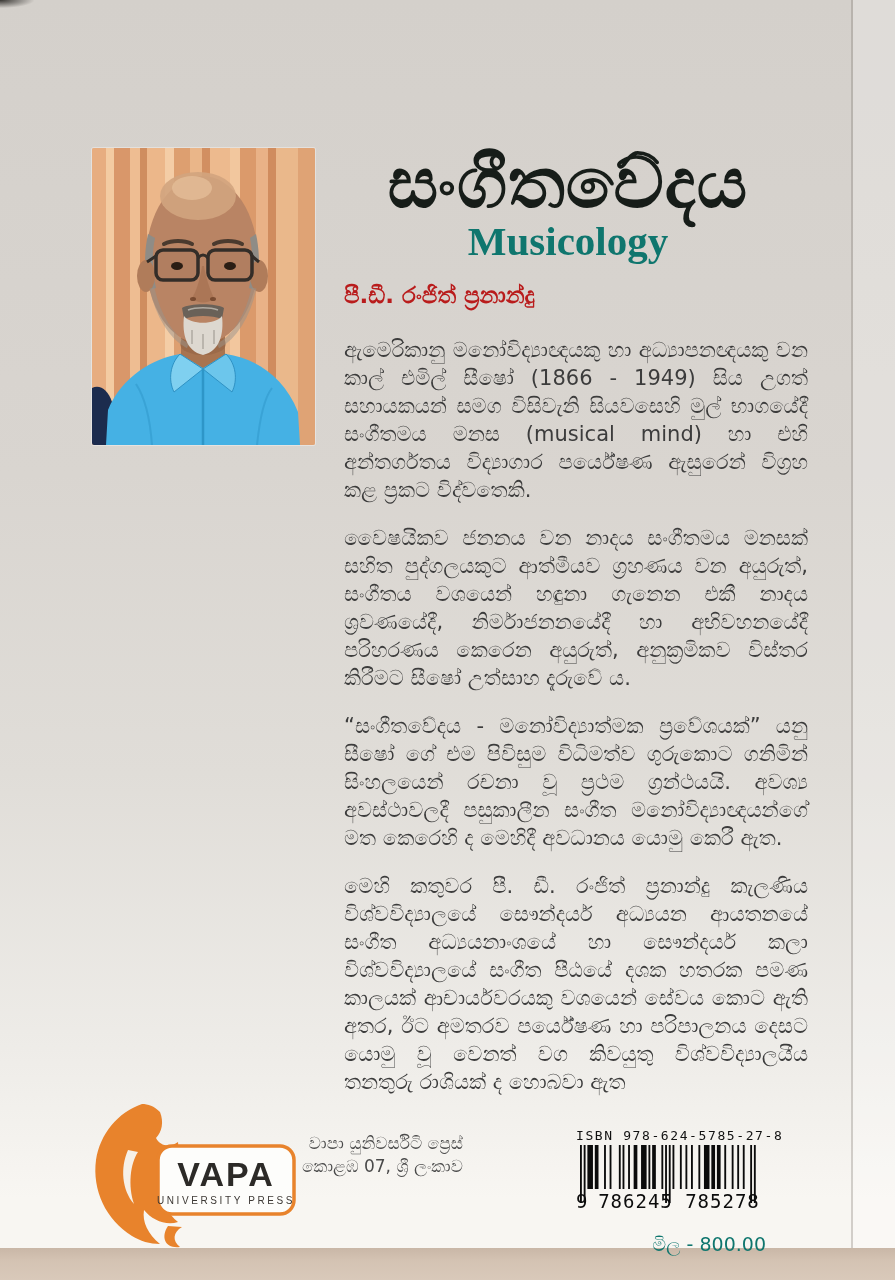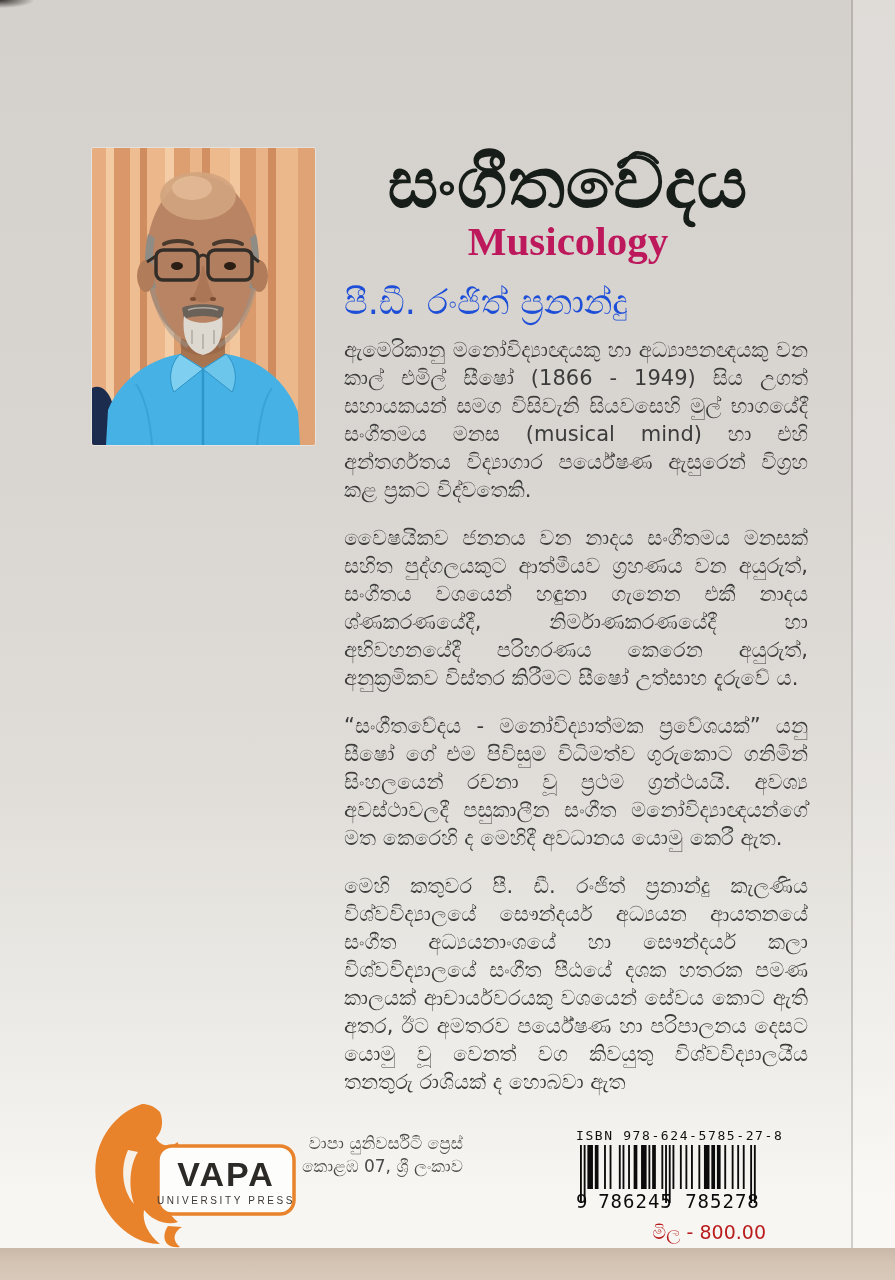--- a/index.html
+++ b/index.html
@@ -34,25 +34,25 @@
   }
   .title-block{
     position:absolute;left:336px;top:148px;width:464px;text-align:center;
   }
   .title-si{
     font-size:70px;line-height:1.02;font-weight:700;color:#171d19;
     letter-spacing:1px;
   }
   .title-en{
     font-family:"Liberation Serif",serif;font-weight:700;
-    font-size:41px;line-height:1.0;color:#be185d;margin-top:2px;
+    font-size:41px;line-height:1.0;color:#0f766e;margin-top:2px;
   }
   .author-line{
     position:absolute;left:344px;top:282px;width:470px;
-    font-size:35px;color:#1d4ed8;white-space:nowrap;
+    font-size:23px;color:#b91c1c;white-space:nowrap;font-weight:bold;
   }
   .body-text{
     position:absolute;left:344px;top:336px;width:470px;
   }
   .body-text p{
     margin:0 6px 20px 0;font-size:21px;line-height:28px;
     text-align:justify;color:#3c3c3c;
   }
   .logo{position:absolute;left:84px;top:1098px;}
   .address{
@@ -68,21 +68,21 @@
     white-space:nowrap;margin-bottom:2px;
   }
   .bars-wrap{position:relative;height:60px;}
   .barcode-digits{
     display:flex;align-items:flex-end;margin-top:-15px;
     font-family:"DejaVu Sans Mono",monospace;font-size:19px;color:#0c0c0c;
   }
   .barcode-digits .d-first{width:16px;text-align:left;}
   .barcode-digits .d-group{flex:1;text-align:center;letter-spacing:1px;}
   .price-line{
-    text-align:right;margin-top:9px;font-size:19px;color:#b91c1c;
+    text-align:right;margin-top:21px;font-size:19px;color:#0f766e;
   }
 </style>
 </head>
 <body>
 
 <div class="cover"></div>
 <div class="corner-smudge"></div>
 <div class="edge-crease"></div>
 <div class="edge-light"></div>
 <div class="bottom-surface"></div>
@@ -160,21 +160,21 @@
 </div>
 
 <div class="title-block">
   <div class="title-si">සංගීතවේදය</div>
   <div class="title-en">Musicology</div>
 </div>
 <div class="author-line">පී.ඩී. රංජිත් ප්‍රනාන්දු</div>
 
 <div class="body-text">
   <p>ඇමෙරිකානු මනෝවිද්‍යාඥයකු හා අධ්‍යාපනඥයකු වන කාල් එමිල් සීෂෝ (1866 - 1949) සිය උගත් සහායකයන් සමග විසිවැනි සියවසෙහි මුල් භාගයේදී සංගීතමය මනස (musical mind) හා එහි අන්තර්ගතය විද්‍යාගාර පර්යේෂණ ඇසුරෙන් විග්‍රහ කළ ප්‍රකට විද්වතෙකි.</p>
-  <p>වෛෂයිකව ජනනය වන නාදය සංගීතමය මනසක් සහිත පුද්ගලයකුට ආත්මීයව ග්‍රහණය වන අයුරුත්, සංගීතය වශයෙන් හඳුනා ගැනෙන එකී නාදය ශ්‍ණකරණයේදී, නිර්මාණකරණයේදී හා අභිවහනයේදී පරිහරණය කෙරෙන අයුරුත්, අනුක්‍රමිකව විස්තර කිරීමට සීෂෝ උත්සාහ දැරුවේ ය.</p>
+  <p>වෛෂයිකව ජනනය වන නාදය සංගීතමය මනසක් සහිත පුද්ගලයකුට ආත්මීයව ග්‍රහණය වන අයුරුත්, සංගීතය වශයෙන් හඳුනා ගැනෙන එකී නාදය ශ්‍රවණයේදී, නිර්මාජනනයේදී හා අභිවහනයේදී පරිහරණය කෙරෙන අයුරුත්, අනුක්‍රමිකව විස්තර කිරීමට සීෂෝ උත්සාහ දැරුවේ ය.</p>
   <p>“සංගීතවේදය - මනෝවිද්‍යාත්මක ප්‍රවේශයක්” යනු සීෂෝ ගේ එම පිවිසුම විධිමත්ව ගුරුකොට ගනිමින් සිංහලයෙන් රචනා වූ ප්‍රථම ග්‍රන්ථයයි. අවශ්‍ය අවස්ථාවලදී පසුකාලීන සංගීත මනෝවිද්‍යාඥයන්ගේ මත කෙරෙහි ද මෙහිදී අවධානය යොමු කෙරී ඇත.</p>
   <p>මෙහි කතුවර පී. ඩී. රංජිත් ප්‍රනාන්දු කැලණිය විශ්වවිද්‍යාලයේ සෞන්දර්ය අධ්‍යයන ආයතනයේ සංගීත අධ්‍යයනාංශයේ හා සෞන්දර්ය කලා විශ්වවිද්‍යාලයේ සංගීත පීඨයේ දශක හතරක පමණ කාලයක් ආචාර්යවරයකු වශයෙන් සේවය කොට ඇති අතර, ඊට අමතරව පර්යේෂණ හා පරිපාලනය දෙසට යොමු වූ වෙනත් වග කිවයුතු විශ්වවිද්‍යාලයීය තනතුරු රාශියක් ද හොබවා ඇත</p>
 </div>
 
 <div class="logo">
   <svg width="234" height="152" viewBox="0 0 234 152" xmlns="http://www.w3.org/2000/svg">
 
     <path d="M58,6 C34,14 16,36 12,62 C8,92 22,122 48,138 C56,143 66,146 76,146
              C64,136 58,124 60,112 C68,122 82,128 94,124 C84,116 80,106 84,96
              C92,104 104,106 112,100 C102,94 98,84 102,74 C94,80 84,78 80,70

